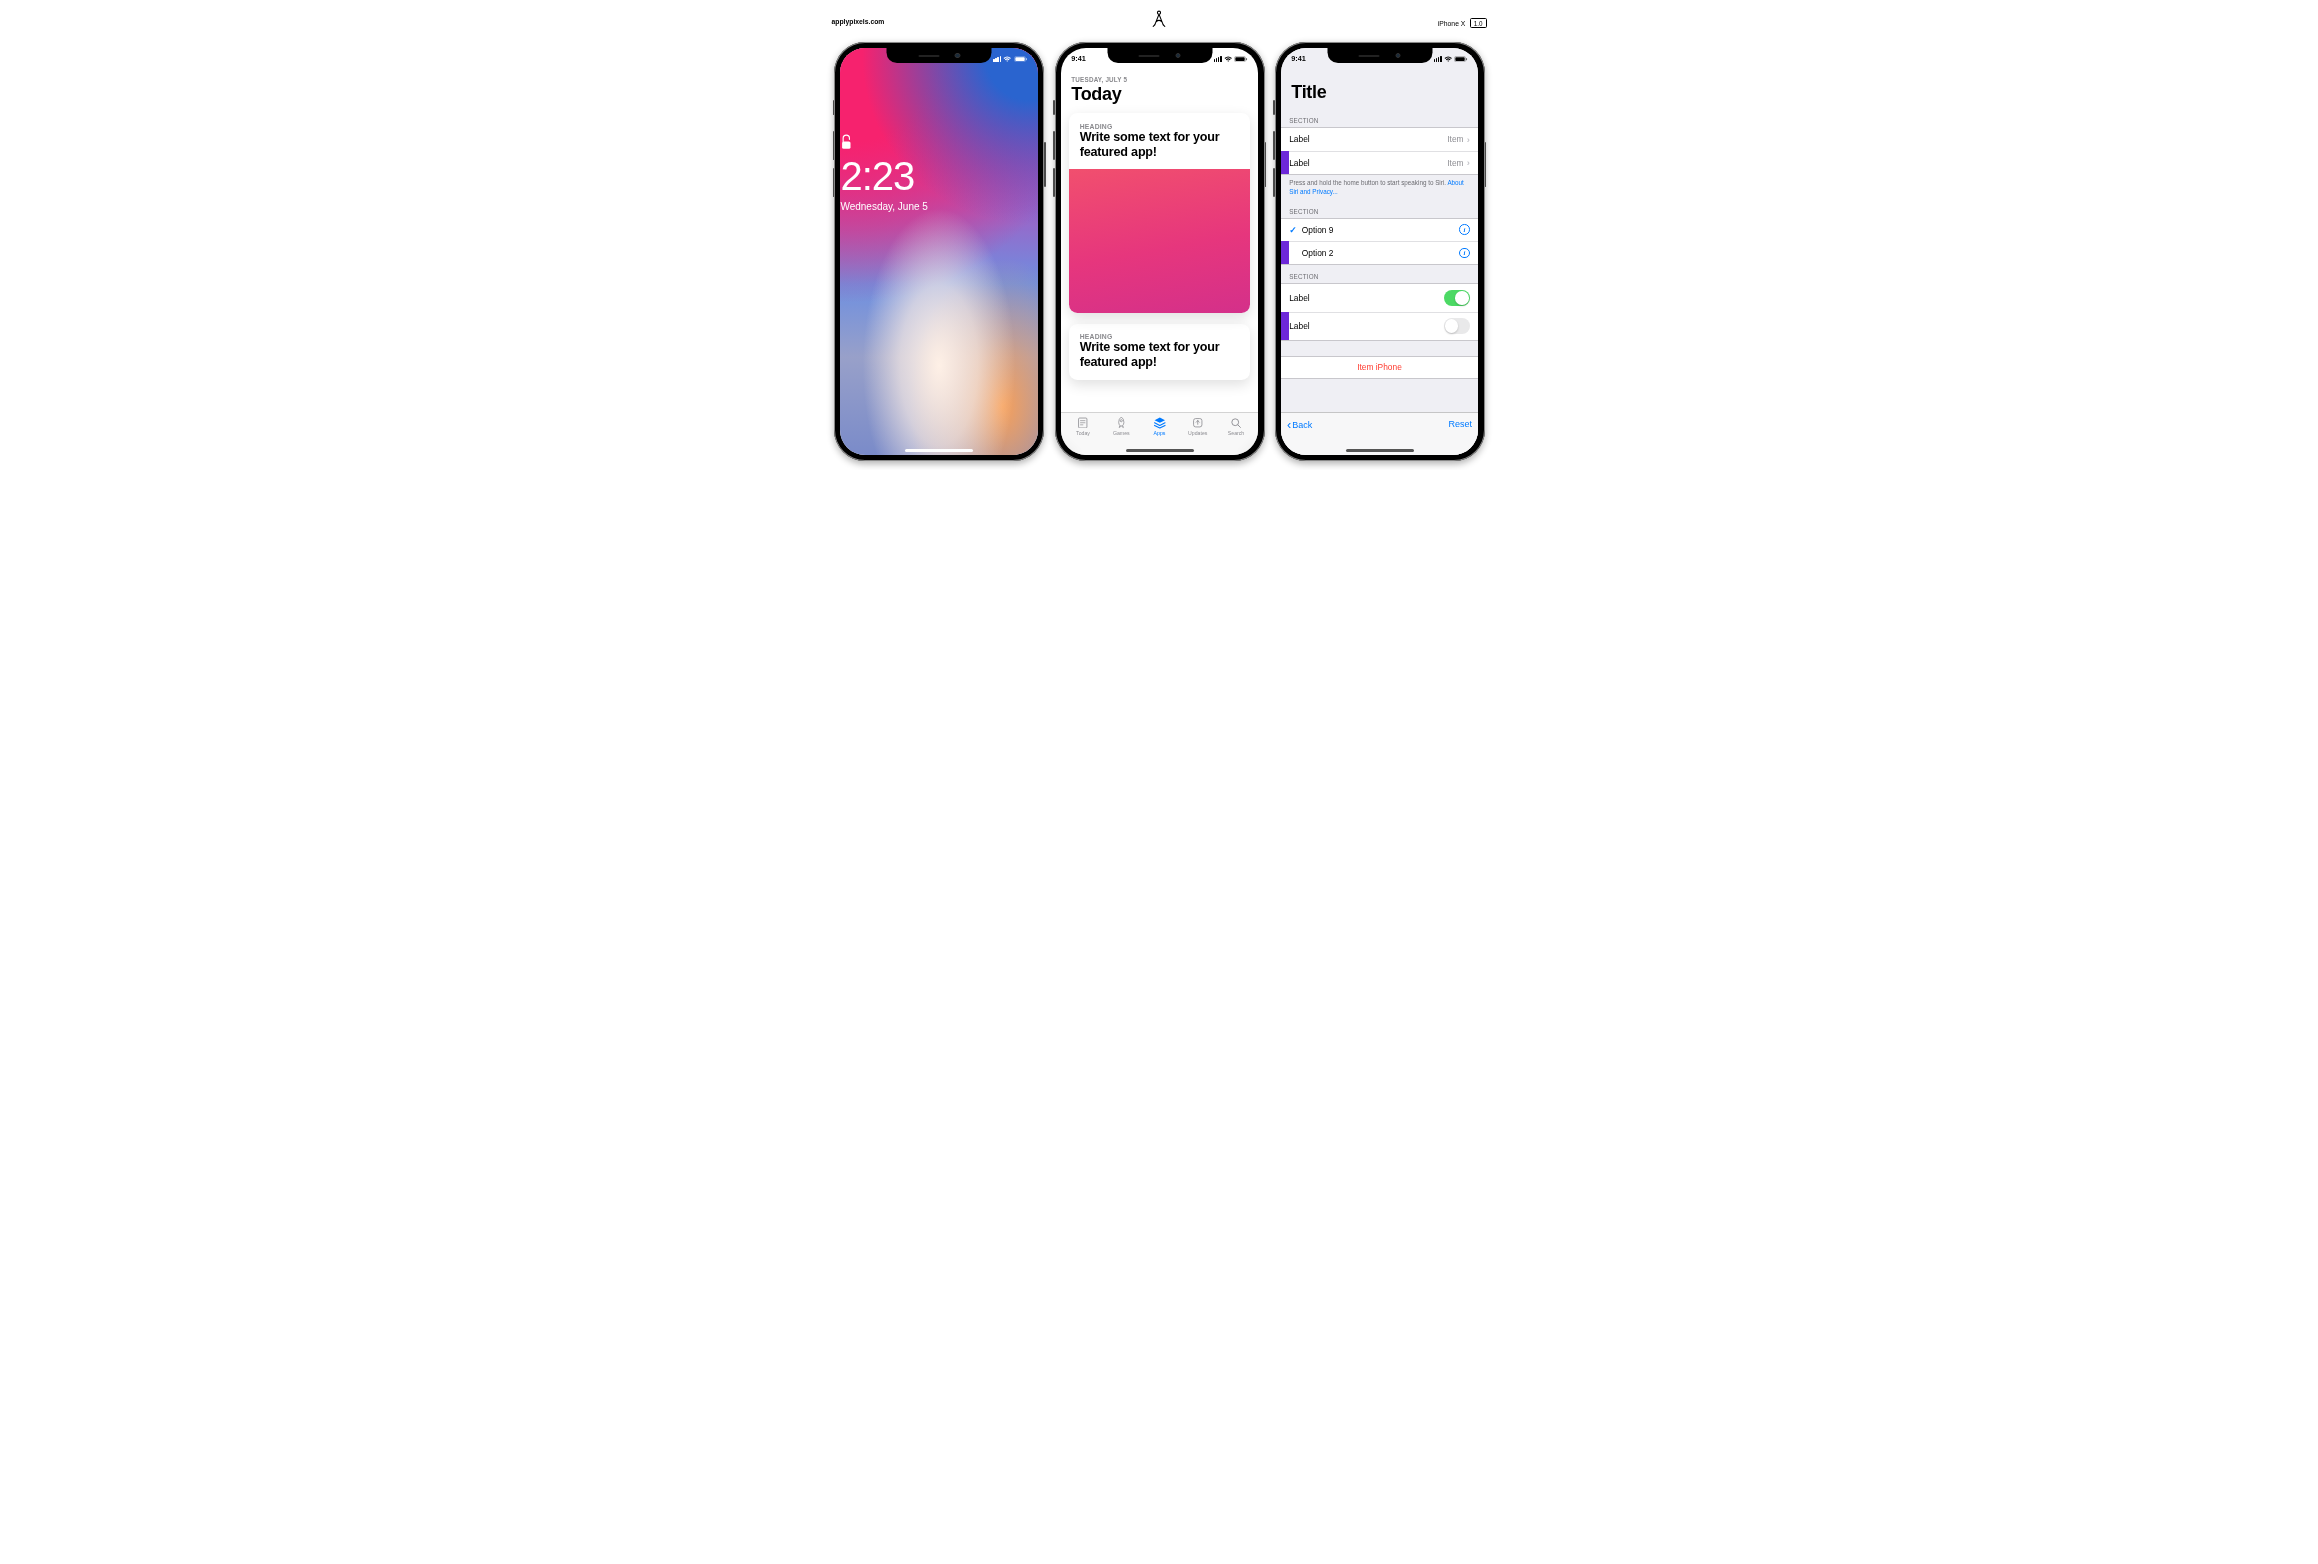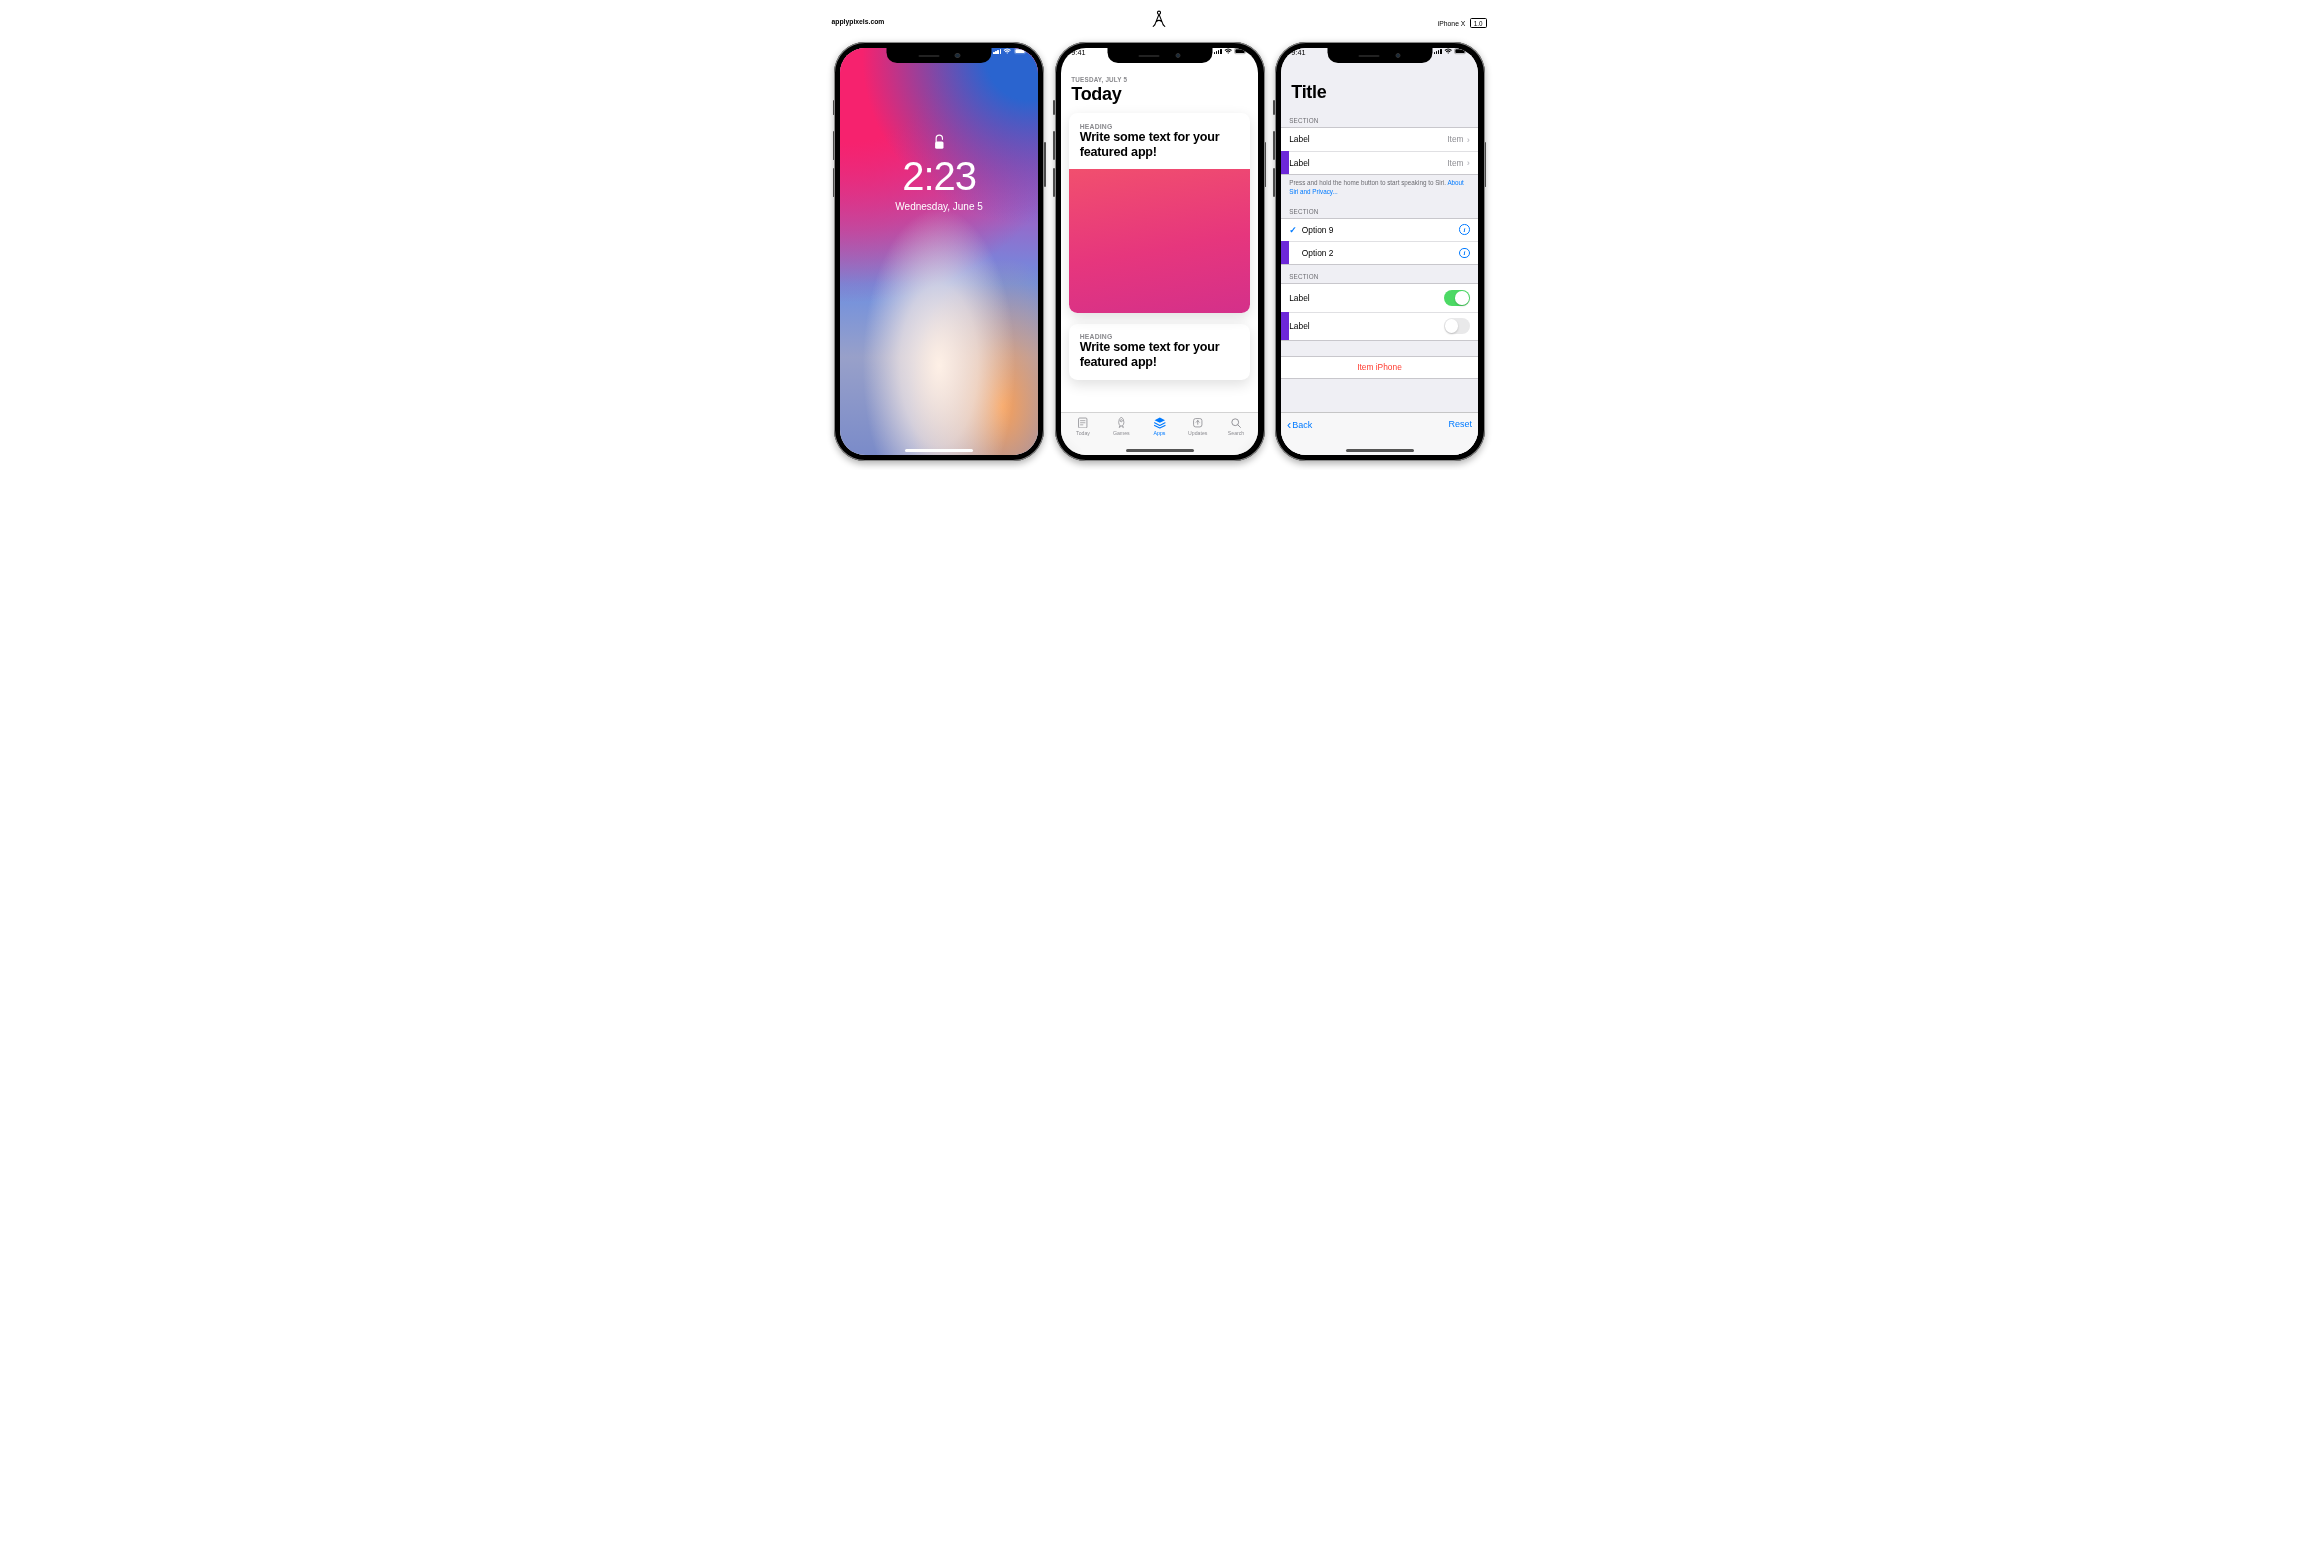--- a/index.html
+++ b/index.html
@@ -17,41 +17,41 @@
 .frame::before{content:'';position:absolute;inset:1px;border-radius:30px;background:linear-gradient(135deg,#bbb,#666);z-index:-1}
 .side-btn{position:absolute;background:#555;border-radius:1px}
 .sb-l1{left:-1.6px;top:58px;width:1.6px;height:14.7px}
 .sb-l2{left:-1.6px;top:89px;width:1.6px;height:29px}
 .sb-l3{left:-1.6px;top:126px;width:1.6px;height:29px}
 .sb-r{right:-1.6px;top:100px;width:1.6px;height:45px}
 .screen{position:absolute;inset:6.3px;border-radius:25px;overflow:hidden;background:#fff}
 .notch{position:absolute;top:0;left:50%;transform:translateX(-50%);width:105px;height:14.7px;background:#000;border-radius:0 0 10.5px 10.5px;z-index:10;display:flex;align-items:center;justify-content:center;gap:15.7px}
 .speaker{width:21px;height:2.1px;background:#222;border-radius:1px}
 .camera{width:5.2px;height:5.2px;background:#1a2b3a;border-radius:50%;border:0.5px solid #333}
-.status-bar{position:absolute;top:0;left:0;right:0;height:21px;display:flex;align-items:flex-start;padding:0 10.5px;z-index:5;font-size:7.3px;font-weight:400}
+.status-bar{position:absolute;top:0;left:0;right:0;height:21px;display:flex;align-items:center;padding:0 10.5px;z-index:5;font-size:7.3px;font-weight:700}
 .status-left{flex:1}
 .status-right{flex:1;display:flex;justify-content:flex-end;align-items:center;gap:2.1px}
 .status-bar.light{color:#fff}
 .status-bar.dark{color:#000}
 .signal{display:flex;align-items:flex-end;gap:0.5px}
 .signal span{width:1.6px;background:currentColor;border-radius:0.5px}
 .signal span:nth-child(1){height:2.6px}
 .signal span:nth-child(2){height:3.7px}
 .signal span:nth-child(3){height:4.7px}
 .signal span:nth-child(4){height:5.8px}
 .home-indicator{position:absolute;bottom:3.1px;left:50%;transform:translateX(-50%);width:68px;height:2.6px;border-radius:1.6px;z-index:10}
 
 
 .lock-bg{position:absolute;inset:0;background:
  radial-gradient(ellipse 70% 70% at 50% 78%, #fef0e6 0%, rgba(254,240,230,.65) 28%, rgba(254,240,230,0) 55%),
  radial-gradient(ellipse 90% 70% at 82% 88%, #f7a05a 0%, rgba(247,160,90,.45) 25%, rgba(247,160,90,0) 52%),
  radial-gradient(circle at 96% 2%, #2a64cf 0%, rgba(42,100,207,1) 10%, rgba(42,100,207,0) 38%),
  radial-gradient(circle at 6% 4%, #f6226e 0%, #f6226e 18%, rgba(246,34,110,.5) 38%, rgba(214,64,160,0) 55%),
  linear-gradient(180deg, #e9308e 0%, #d534a3 18%, #9c63c7 40%, #6e8fe0 58%, #98a0c9 76%, #7a8bc9 100%)}
-.lock-content{position:absolute;top:86px;left:0;right:0;text-align:center;color:#fff}
+.lock-content{position:absolute;top:86px;left:0;right:0;text-align:left;color:#fff}
 .lock-time{font-size:40px;font-weight:200;letter-spacing:-1px;line-height:1}
 .lock-date{font-size:10px;font-weight:400;margin-top:4.2px}
 .lock-icon{margin-bottom:3.1px}
 
 
 .today-content{position:absolute;inset:0;padding-top:23.6px;overflow:hidden}
 .today-header{padding:4.2px 10.5px 6.3px}
 .today-date{color:#8a8a8e;font-size:6.3px;font-weight:600;text-transform:uppercase;letter-spacing:0.2px}
 .today-title{font-size:18px;font-weight:800;margin-top:1px;letter-spacing:-0.3px}
 .card{margin:2.1px 8.4px 10.5px;border-radius:8.4px;overflow:hidden;box-shadow:0 4.2px 13px rgba(0,0,0,.12)}

